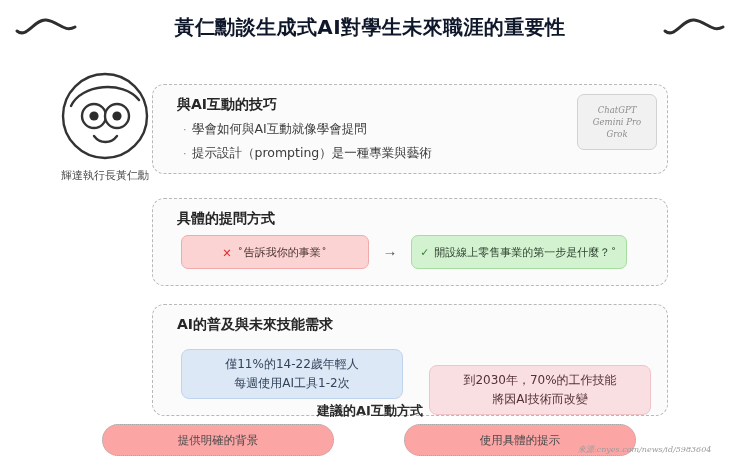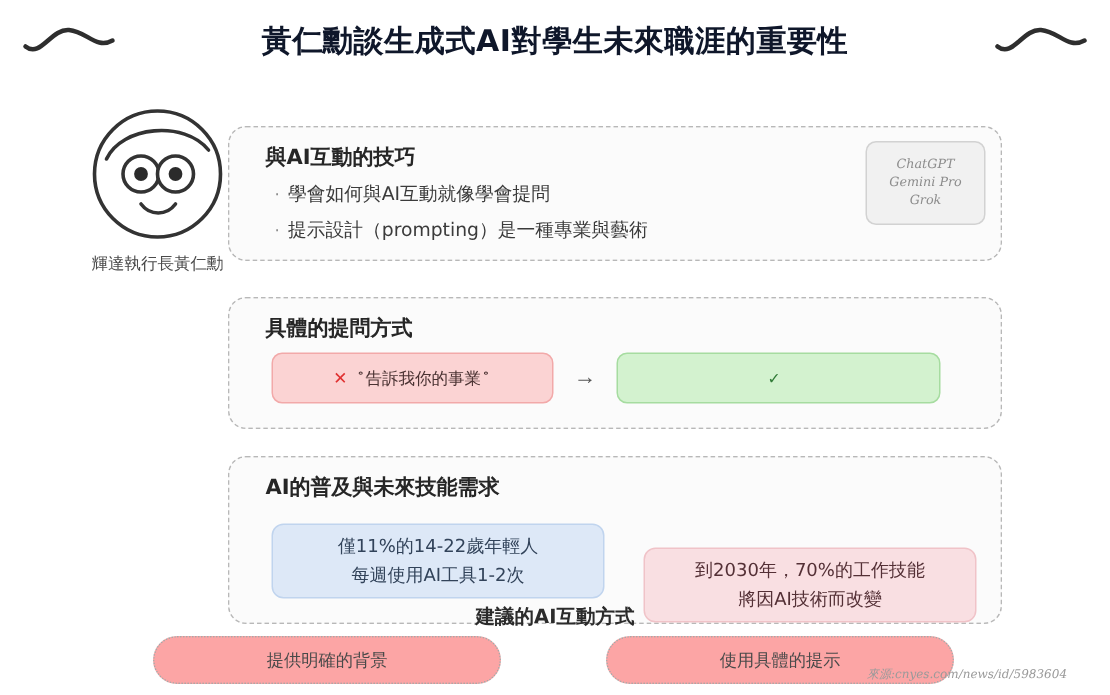--- a/index.html
+++ b/index.html
@@ -276,20 +276,21 @@
   <div class="card-heading">具體的提問方式</div>
 
   <div id="prompt-compare">
     <div class="prompt-box" id="prompt-bad">
       <span class="mark-x">✕</span>
       <span>˚告訴我你的事業˚</span>
     </div>
     <div id="prompt-arrow">→</div>
     <div class="prompt-box" id="prompt-good">
       <span class="mark-check">✓</span>
+      <span>開設線上零售事業的第一步是什麼？˚</span>
     </div>
   </div>
 </div>
 
 <div class="card" id="card-adoption">
   <div class="card-heading">AI的普及與未來技能需求</div>
 
   <div id="stat-row">
     <div class="stat-box" id="stat-youth">
       <div>僅11%的14-22歲年輕人</div>

